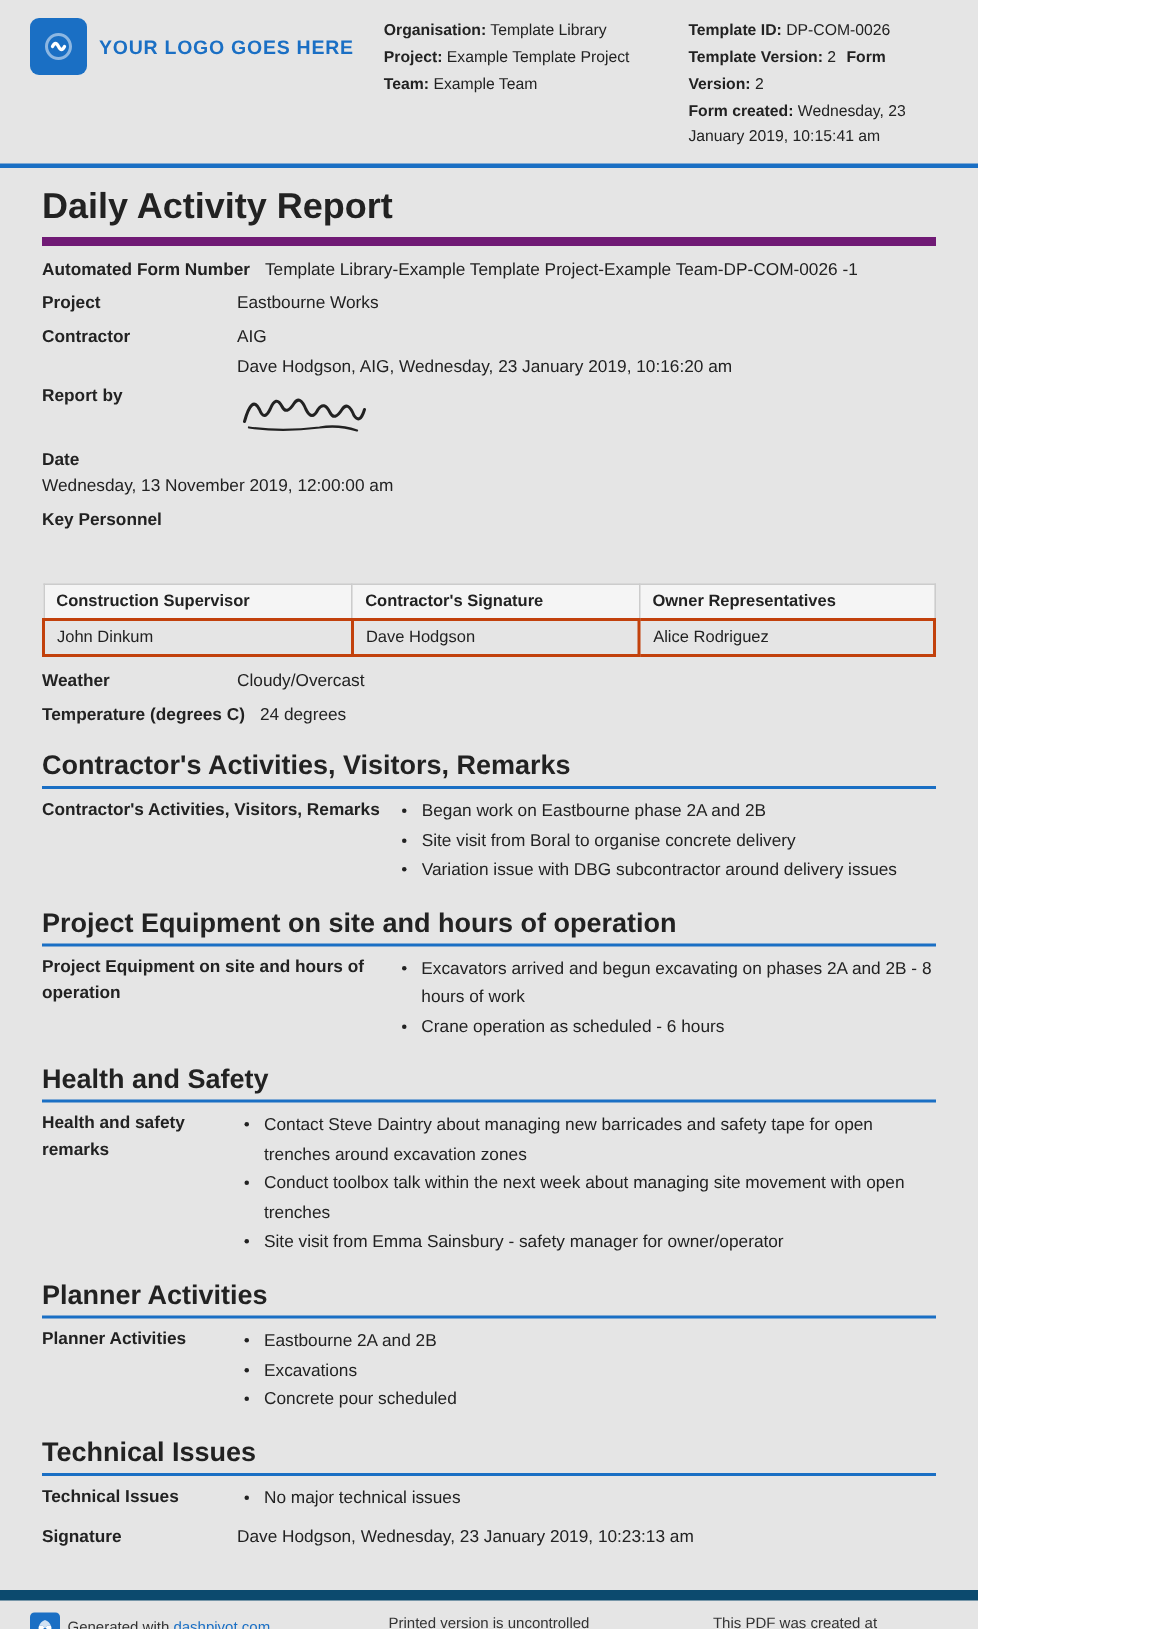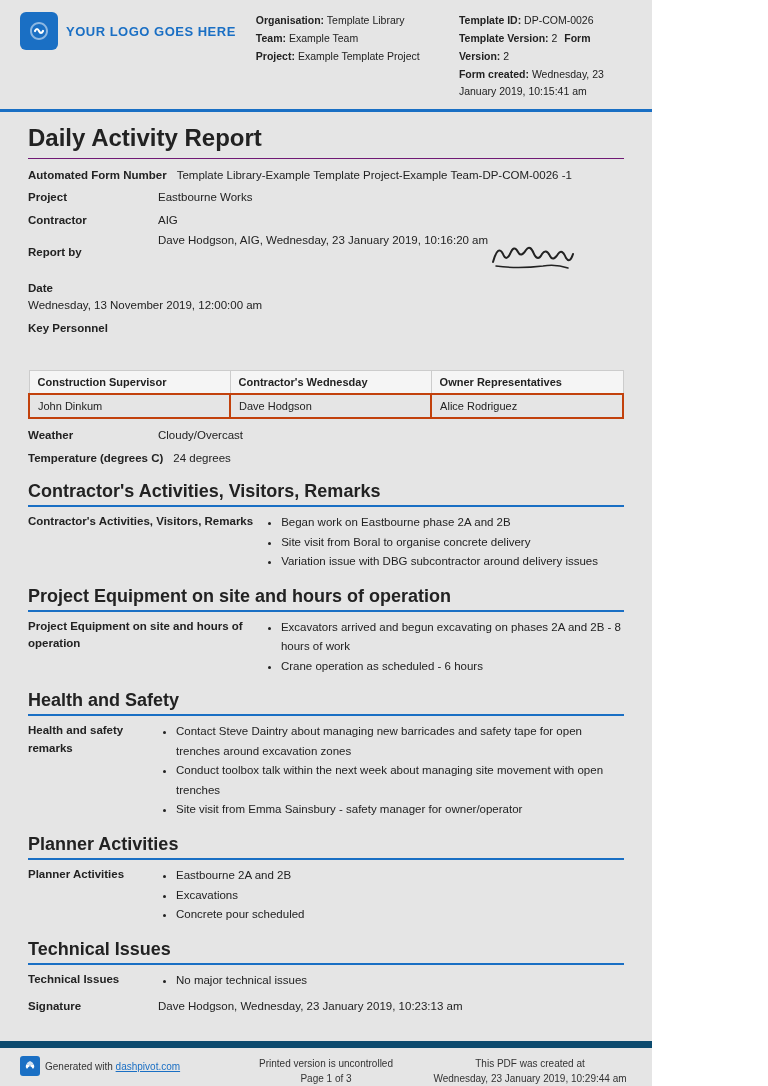--- a/index.html
+++ b/index.html
@@ -69,21 +69,21 @@
     
     .content {
       padding: 12px 28px 0 28px;
       flex: 1;
     }
     .report-title {
       font-size: 24px;
       font-weight: bold;
       color: #222;
       margin-bottom: 8px;
-      border-bottom: 1px solid #701a75;
+      border-bottom: 6px solid #701a75;
       padding-bottom: 6px;
     }
     .info-row {
       display: flex;
       margin-bottom: 5px;
       align-items: flex-start;
     }
     .info-label {
       font-weight: bold;
       font-size: 11.5px;
@@ -95,21 +95,21 @@
       font-size: 11.5px;
       line-height: 1.5;
     }
     .signature-row {
       display: flex;
       align-items: center;
       margin-bottom: 5px;
     }
     .signature-block {
       display: flex;
-      flex-direction: row;
+      flex-direction: column;
     }
     .signature-text {
       font-size: 11.5px;
       margin-bottom: 2px;
     }
     .signature-img {
       width: 90px;
       height: 38px;
     }
     
@@ -232,26 +232,26 @@
       </div>
       <div class="logo-text">YOUR LOGO GOES HERE</div>
     </div>
     <div class="header-meta">
       <div class="header-meta-col">
         <p>
           <span class="label">Organisation:</span>
           <span>Template Library</span>
         </p>
         <p>
+          <span class="label">Project:</span>
+          <span>Example Template Project</span>
+        </p>
+        <p>
           <span class="label">Team:</span>
           <span>Example Team</span>
-        </p>
-        <p>
-          <span class="label">Project:</span>
-          <span>Example Template Project</span>
         </p>
       </div>
       <div class="header-meta-col">
         <p>
           <span class="label">Template ID:</span>
           <span>DP-COM-0026</span>
         </p>
         <p>
           <span class="label">Template Version:</span>
           <span>2</span>
@@ -302,21 +302,21 @@
     <div class="info-row" style="margin-top:8px;flex-direction:column;">
       <div class="info-label">Date</div>
       <div class="info-value">Wednesday, 13 November 2019, 12:00:00 am</div>
     </div>
 
     <div class="section-label">Key Personnel</div>
     <table class="personnel-table">
       <thead>
         <tr>
           <th>Construction Supervisor</th>
-          <th>Contractor's Wednesday</th>
+          <th>Contractor's Signature</th>
           <th>Owner Representatives</th>
         </tr>
       </thead>
       <tbody>
         <tr>
           <td>John Dinkum</td>
           <td>Dave Hodgson</td>
           <td>Alice Rodriguez</td>
         </tr>
       </tbody>

